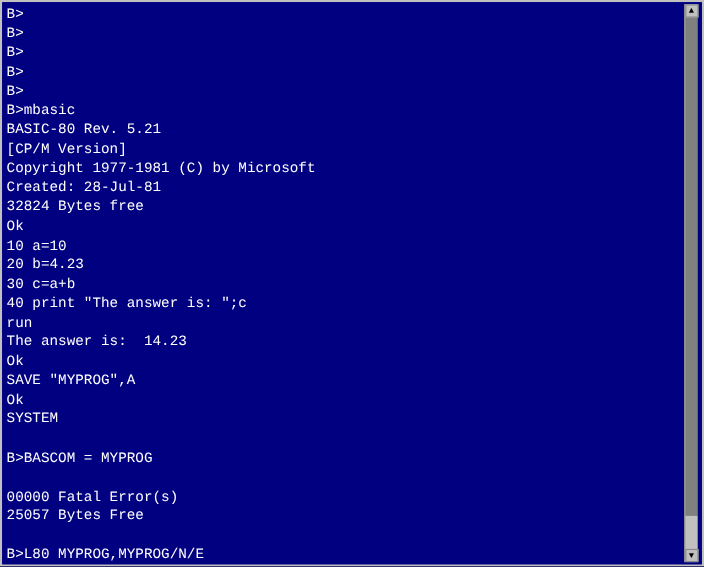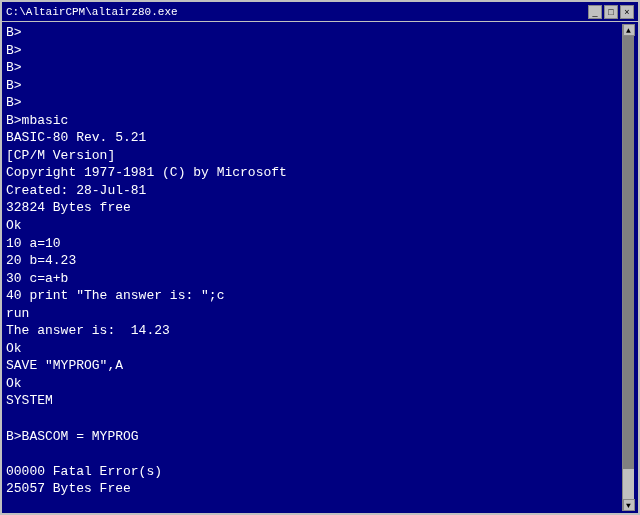--- a/index.html
+++ b/index.html
@@ -127,30 +127,20 @@
     }
 
     @keyframes blink {
       50% { opacity: 0; }
     }
   </style>
 </head>
 <body>
 
 <div class="window">
-  <div class="title-bar">
-    <div class="title-bar-left">
-      <span class="title-text">C:\AltairCPM\altairz80.exe</span>
-    </div>
-    <div class="title-buttons">
-      <div class="title-btn">_</div>
-      <div class="title-btn">□</div>
-      <div class="title-btn">×</div>
-    </div>
-  </div>
 
   <div class="terminal-area">
     <div class="terminal-content" id="terminal-output">B&gt;
 B&gt;
 B&gt;
 B&gt;
 B&gt;
 B&gt;mbasic
 BASIC-80 Rev. 5.21
 [CP/M Version]

